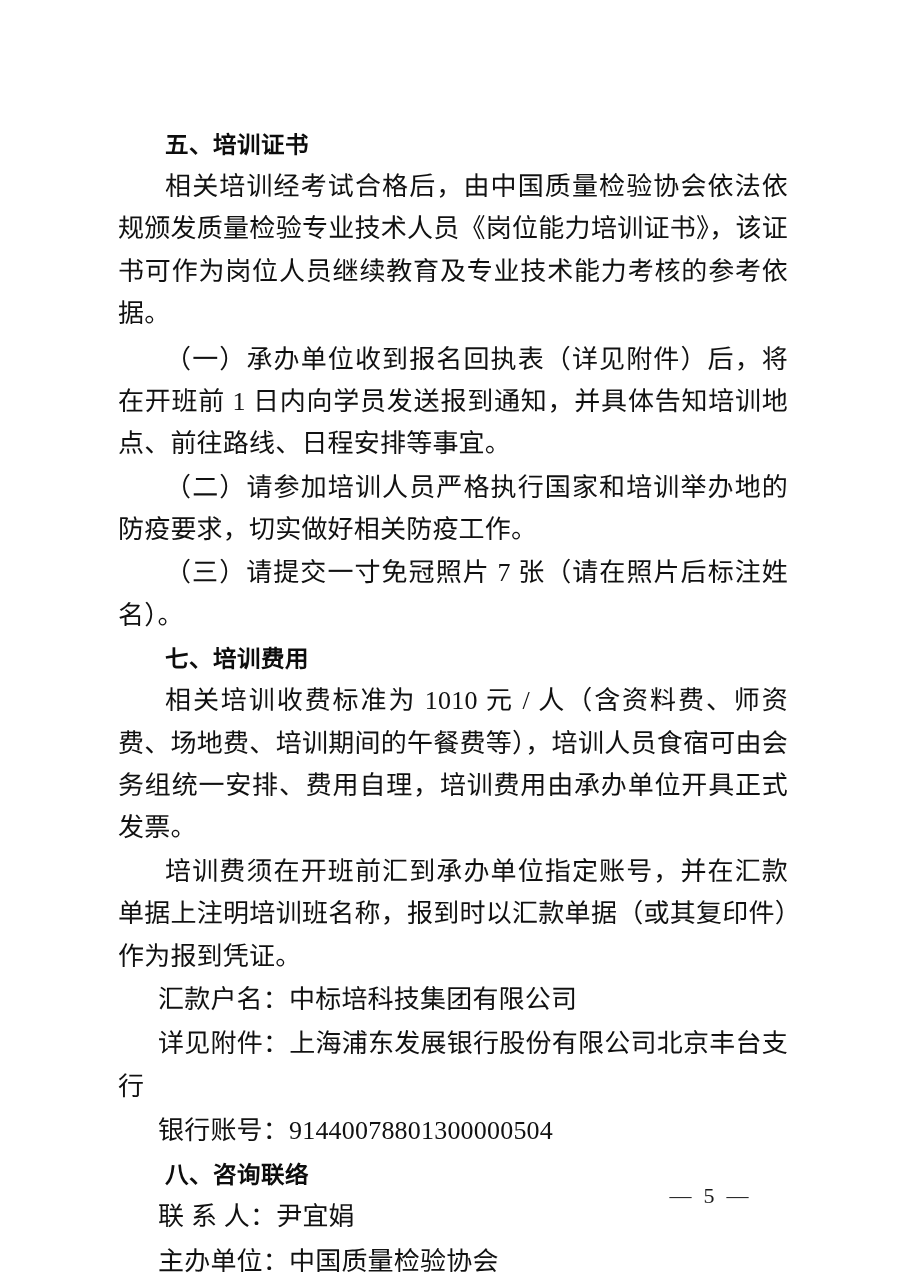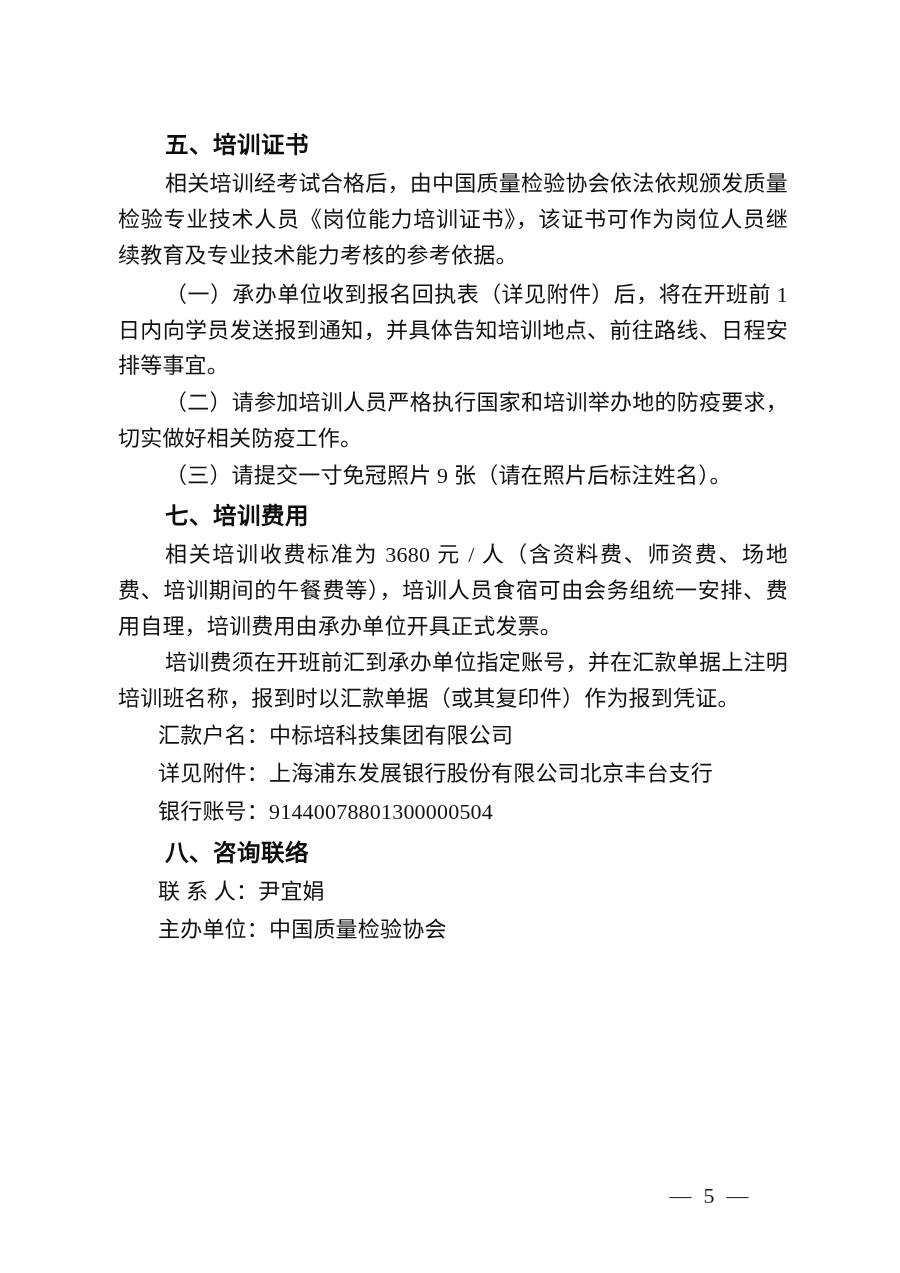--- a/index.html
+++ b/index.html
@@ -31,21 +31,21 @@
     font-family: "Liberation Sans", "DejaVu Sans", sans-serif;
     font-weight: bold;
     font-size: 23.5px;
     line-height: 1.62;
     letter-spacing: 0.5px;
     text-indent: 47px;
     margin: 0 0 2px 0;
     color: #0d0d0d;
   }
   .para {
-    font-size: 22px;
+    font-size: 26px;
     line-height: 1.63;
     letter-spacing: 0.2px;
     text-indent: 47px;
     margin: 0 0 1px 0;
     text-align: justify;
     text-justify: inter-ideograph;
     color: #111111;
   }
   .para.info-line {
     text-indent: 40px;
@@ -74,26 +74,26 @@
 <div class="page">
   <div class="doc-body">
 
     <h2 class="heading">五、培训证书</h2>
     <p class="para">相关培训经考试合格后，由中国质量检验协会依法依规颁发质量检验专业技术人员《岗位能力培训证书》，该证书可作为岗位人员继续教育及专业技术能力考核的参考依据。</p>
 
     <div class="spacer-xs"></div>
 
     <p class="para">（一）承办单位收到报名回执表（详见附件）后，将在开班前 1 日内向学员发送报到通知，并具体告知培训地点、前往路线、日程安排等事宜。</p>
     <p class="para">（二）请参加培训人员严格执行国家和培训举办地的防疫要求，切实做好相关防疫工作。</p>
-    <p class="para">（三）请提交一寸免冠照片 9 张（请在照片后标注姓名）。</p>
+    <p class="para">（三）请提交一寸免冠照片 7 张（请在照片后标注姓名）。</p>
 
     <div class="spacer-xs"></div>
 
     <h2 class="heading">七、培训费用</h2>
-    <p class="para">相关培训收费标准为 3680 元 / 人（含资料费、师资费、场地费、培训期间的午餐费等），培训人员食宿可由会务组统一安排、费用自理，培训费用由承办单位开具正式发票。</p>
+    <p class="para">相关培训收费标准为 1010 元 / 人（含资料费、师资费、场地费、培训期间的午餐费等），培训人员食宿可由会务组统一安排、费用自理，培训费用由承办单位开具正式发票。</p>
     <p class="para">培训费须在开班前汇到承办单位指定账号，并在汇款单据上注明培训班名称，报到时以汇款单据（或其复印件）作为报到凭证。</p>
     <p class="para info-line">汇款户名：中标培科技集团有限公司</p>
     <p class="para info-line">详见附件：上海浦东发展银行股份有限公司北京丰台支行</p>
     <p class="para info-line">银行账号：91440078801300000504</p>
 
     <div class="spacer-xs"></div>
 
     <h2 class="heading">八、咨询联络</h2>
     <p class="para info-line">联 系 人：尹宜娟</p>
     <p class="para info-line">主办单位：中国质量检验协会</p>

